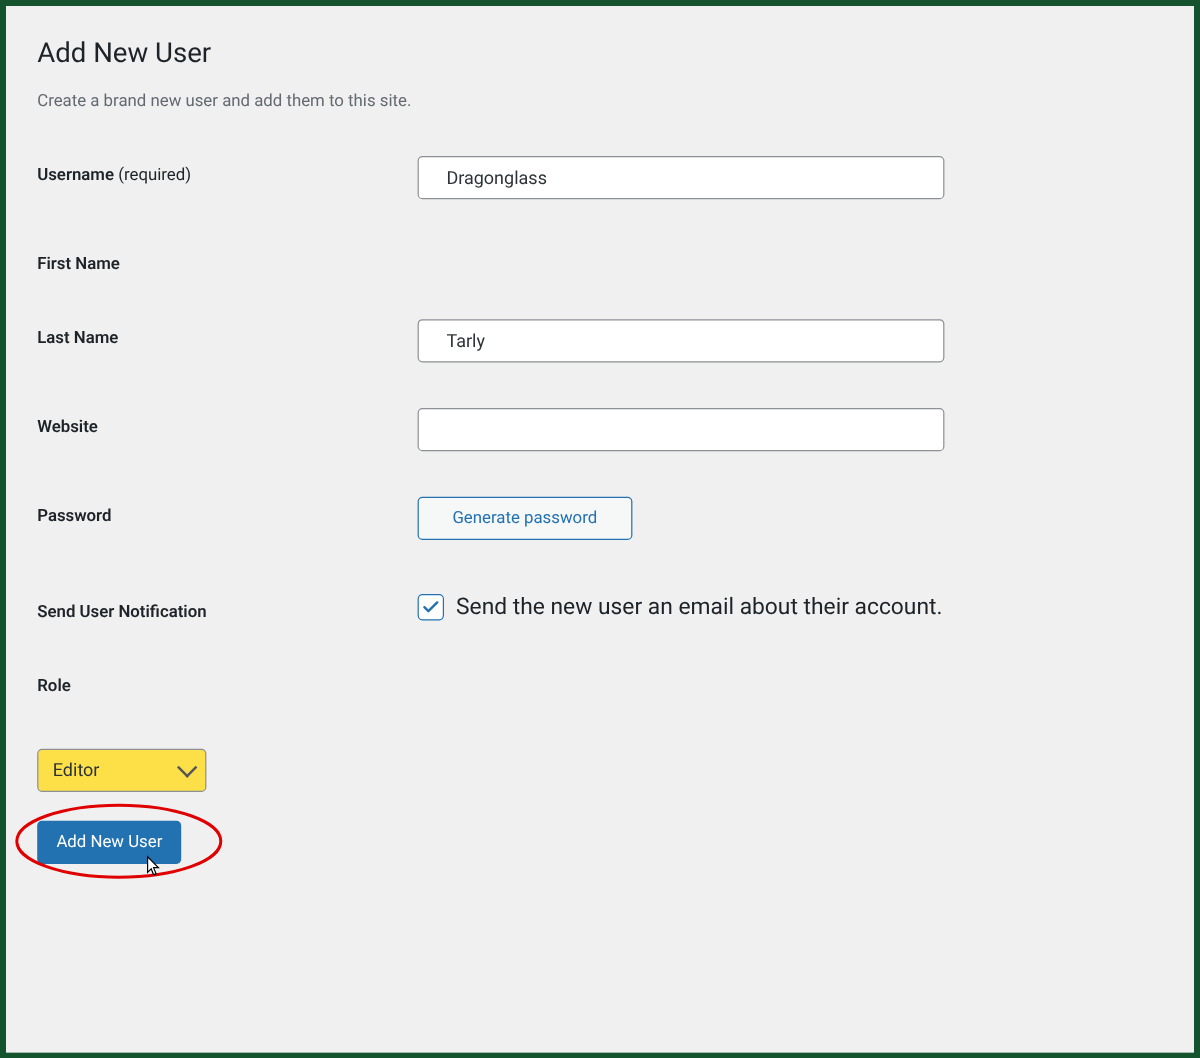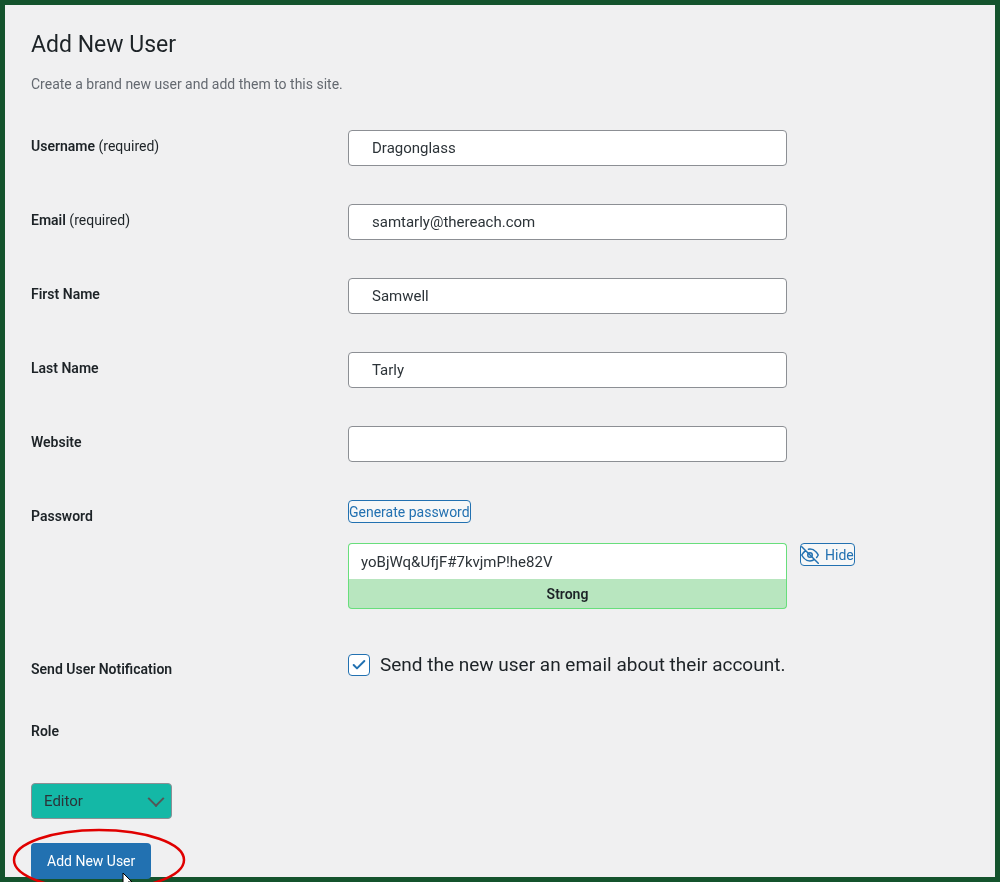--- a/index.html
+++ b/index.html
@@ -6,31 +6,31 @@
     body { margin: 0; background: #fff; }
     .outer { border: 5px solid #14532d; width: 1000px; height: 882px; padding: 0; }
     .inner { background: #f0f0f1; width: 100%; height: 100%; padding: 18px 26px; }
     h1.page-title { font-size: 23px; font-weight: 400; color: #1d2327; margin: 8px 0 18px 0; }
     p.description { font-size: 14px; color: #646970; margin: 0 0 38px 0; }
     .form-row { display: flex; align-items: flex-start; margin-bottom: 38px; gap: 44px; }
     .label-col { width: 273px; font-size: 14px; color: #1d2327; font-weight: 600; padding-top: 8px; }
     .label-col .req { font-weight: 400; }
     .input-col { flex: 1; }
     input.regular-text { width: 439px; height: 36px; border: 1px solid #8c8f94; border-radius: 4px; padding: 0 23px; font-size: 15px; color: #2c3338; background: #fff; }
-    .btn-secondary { display: inline-flex; align-items: center; height: 23px; padding: 0 0; border: 1px solid #2271b1; color: #2271b1; background: #f6f7f7; border-radius: 4px; font-size: 14px; cursor: pointer; }
+    .btn-secondary { display: inline-flex; align-items: center; height: 36px; padding: 0 28px; border: 1px solid #2271b1; color: #2271b1; background: #f6f7f7; border-radius: 4px; font-size: 14px; cursor: pointer; }
     .btn-secondary svg { margin-right: 6px; }
     .pw-wrap { display: flex; gap: 13px; align-items: flex-start; margin-top: 20px; }
     .pw-input-box { width: 439px; }
     .pw-input { width: 100%; height: 36px; border: 1px solid #68de7c; border-bottom: none; border-radius: 4px 4px 0 0; padding: 0 12px; font-size: 15px; color: #2c3338; background:#fff; }
     .pw-strength { width: 100%; height: 30px; line-height: 30px; text-align: center; background: #b8e6bf; border: 1px solid #68de7c; border-top:none; border-radius: 0 0 4px 4px; font-size: 14px; color: #1d2327; font-weight: 600; }
     .checkbox-row { display: flex; align-items: center; gap: 10px; }
     .wp-checkbox { width: 22px; height: 22px; border: 1px solid #2271b1; border-radius: 4px; background: #fff; display: flex; align-items: center; justify-content: center; cursor: pointer; }
     .wp-checkbox svg { display: block; }
     .checkbox-label { font-size: 19px; color: #1d2327; text-align: center; }
-    .role-select { width: 141px; height: 36px; border: 1px solid #8c8f94; border-radius: 4px; padding: 0 30px 0 12px; font-size: 15px; color: #2c3338; background: #14b8a6; appearance: none; position: relative; }
+    .role-select { width: 141px; height: 36px; border: 1px solid #8c8f94; border-radius: 4px; padding: 0 30px 0 12px; font-size: 15px; color: #2c3338; background: #fde047; appearance: none; position: relative; }
     .select-wrap { position: relative; display: inline-block; }
     .select-wrap::after { content: ""; position: absolute; right: 10px; top: 50%; width: 10px; height: 10px; transform: translateY(-70%) rotate(45deg); border-right: 2px solid #555; border-bottom: 2px solid #555; pointer-events: none; }
     .submit-wrap { position: relative; margin-top: 24px; display: inline-block; }
     .btn-primary { height: 36px; padding: 0 16px; background: #2271b1; color: #fff; border: none; border-radius: 4px; font-size: 14px; cursor: pointer; }
     .highlight-ellipse { position: absolute; left: -22px; top: -18px; width: 180px; height: 70px; pointer-events: none; }
     .cursor-icon { position: absolute; left: 84px; top: 28px; width: 24px; height: 24px; pointer-events: none; }
   </style>
 </head>
 <body>
 
@@ -42,68 +42,43 @@
     <div class="form-row">
       <div class="label-col">
         <span>Username</span>
         <span class="req">(required)</span>
       </div>
       <div class="input-col">
         <input class="regular-text" type="text" value="Dragonglass" style="">
       </div>
     </div>
 
-    <div class="form-row">
-      <div class="label-col">
-        <span>Email</span>
-        <span class="req">(required)</span>
-      </div>
-      <div class="input-col">
-        <input class="regular-text" type="text" value="samtarly@thereach.com" style="">
-      </div>
-    </div>
 
     <div class="form-row">
       <div class="label-col">First Name</div>
-      <div class="input-col">
-        <input class="regular-text" type="text" value="Samwell" style="">
-      </div>
     </div>
 
     <div class="form-row">
       <div class="label-col">Last Name</div>
       <div class="input-col">
         <input class="regular-text" type="text" value="Tarly" style="">
       </div>
     </div>
 
     <div class="form-row">
       <div class="label-col">Website</div>
       <div class="input-col">
         <input class="regular-text" type="text" value="" style="">
       </div>
     </div>
 
     <div class="form-row" style="margin-bottom:44px;">
       <div class="label-col">Password</div>
       <div class="input-col">
         <button class="btn-secondary">Generate password</button>
-        <div class="pw-wrap">
-          <div class="pw-input-box">
-            <input class="pw-input" type="text" value="yoBjWq&amp;UfjF#7kvjmP!he82V" style="">
-            <div class="pw-strength">Strong</div>
-          </div>
-          <button class="btn-secondary">
-            <svg width="18" height="18" viewBox="0 0 24 24" fill="none" stroke="#2271b1" stroke-width="2" stroke-linecap="round" stroke-linejoin="round">
-                <path d="M17.94 17.94A10.07 10.07 0 0 1 12 20c-7 0-11-8-11-8a18.45 18.45 0 0 1 5.06-5.94M9.9 4.24A9.12 9.12 0 0 1 12 4c7 0 11 8 11 8a18.5 18.5 0 0 1-2.16 3.19M1 1l22 22"></path>
-                <circle cx="12" cy="12" r="3"></circle>
-              </svg>
-            <span>Hide</span>
-          </button>
-        </div>
       </div>
     </div>
 
     <div class="form-row">
       <div class="label-col">Send User Notification</div>
       <div class="input-col">
         <div class="checkbox-row">
           <div class="wp-checkbox">
             <svg width="16" height="16" viewBox="0 0 24 24" fill="none" stroke="#2271b1" stroke-width="3" stroke-linecap="round" stroke-linejoin="round">
                 <polyline points="20 6 9 17 4 12"></polyline>

